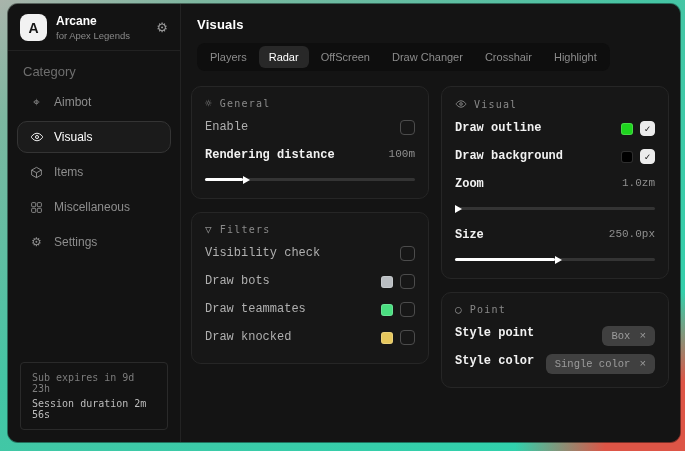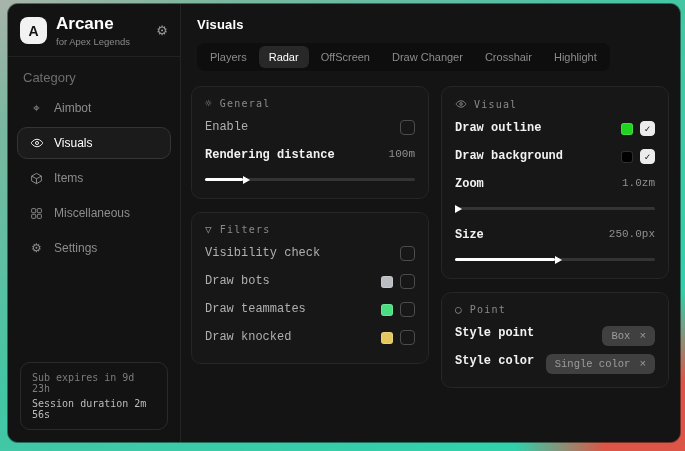--- a/index.html
+++ b/index.html
@@ -14,30 +14,30 @@
   .window {
     position:absolute; left:8px; top:4px; right:5px; bottom:9px;
     background:#131313; border-radius:10px; overflow:hidden;
     display:flex; box-shadow:0 0 0 1px rgba(0,0,0,.45);
   }
   
   .sidebar { width:173px; flex:none; border-right:1px solid #232323; display:flex; flex-direction:column; background:#131313; }
   .sidebar-header { display:flex; align-items:center; gap:9px; padding:10px 12px 9px; border-bottom:1px solid #222; }
   .logo-badge { width:27px; height:27px; border-radius:8px; background:#f2f2f2; color:#141414; font-weight:bold; font-size:14px; display:flex; align-items:center; justify-content:center; }
   .app-meta { display:flex; flex-direction:column; gap:2px; }
-  .app-name { font-size:17px; font-weight:bold; color:#ffffff; }
+  .app-name { font-size:12px; font-weight:bold; color:#ffffff; }
   .app-sub { font-size:9.5px; color:#8a8a8a; }
   .header-gear { margin-left:auto; color:#9a9a9a; font-size:13px; line-height:1; cursor:pointer; }
   .category { padding:13px 15px 7px; font-size:13px; color:#6e6e6e; }
   .nav { padding:0 9px; display:flex; flex-direction:column; }
   .nav-item { display:flex; align-items:center; gap:10px; padding:8px 11px; margin-bottom:3px; color:#8d8d8d; font-size:12px; border:1px solid transparent; border-radius:10px; cursor:pointer; }
   .nav-item.active { background:#1b1b1b; border-color:#343434; color:#ffffff; }
   .nav-icon { width:15px; text-align:center; font-size:12px; line-height:1; display:inline-flex; justify-content:center; }
   .nav-icon svg { display:block; }
-  .sidebar-footer { margin:auto 12px 12px; border:1px solid #2a2a2a; border-radius:10px; padding:9px 11px; display:flex; flex-direction:column; gap:4px; font-family:"DejaVu Sans Mono", monospace; }
+  .sidebar-footer { margin:auto 12px 12px; border:1px solid #2a2a2a; border-radius:4px; padding:9px 11px; display:flex; flex-direction:column; gap:4px; font-family:"DejaVu Sans Mono", monospace; }
   .footer-line1 { font-size:10px; color:#7c7c7c; }
   .footer-line2 { font-size:10px; color:#bdbdbd; }
   
   .main { flex:1; display:flex; flex-direction:column; background:#141414; }
   .main-header { padding:13px 16px 9px; }
   .page-title { font-size:13px; font-weight:bold; color:#ffffff; letter-spacing:.2px; }
   .tabbar { margin:2px 0 0 16px; align-self:flex-start; display:inline-flex; gap:2px; background:#0e0e0e; border-radius:8px; padding:3px;justify-content:center; }
   .tab { padding:5px 10px; font-size:11px; color:#8c8c8c; border-radius:6px; cursor:pointer; white-space:nowrap; }
   .tab.active { background:#282828; color:#ffffff; }
   .content { display:flex; align-items:flex-start; gap:12px; padding:15px 12px 0 10px; }

